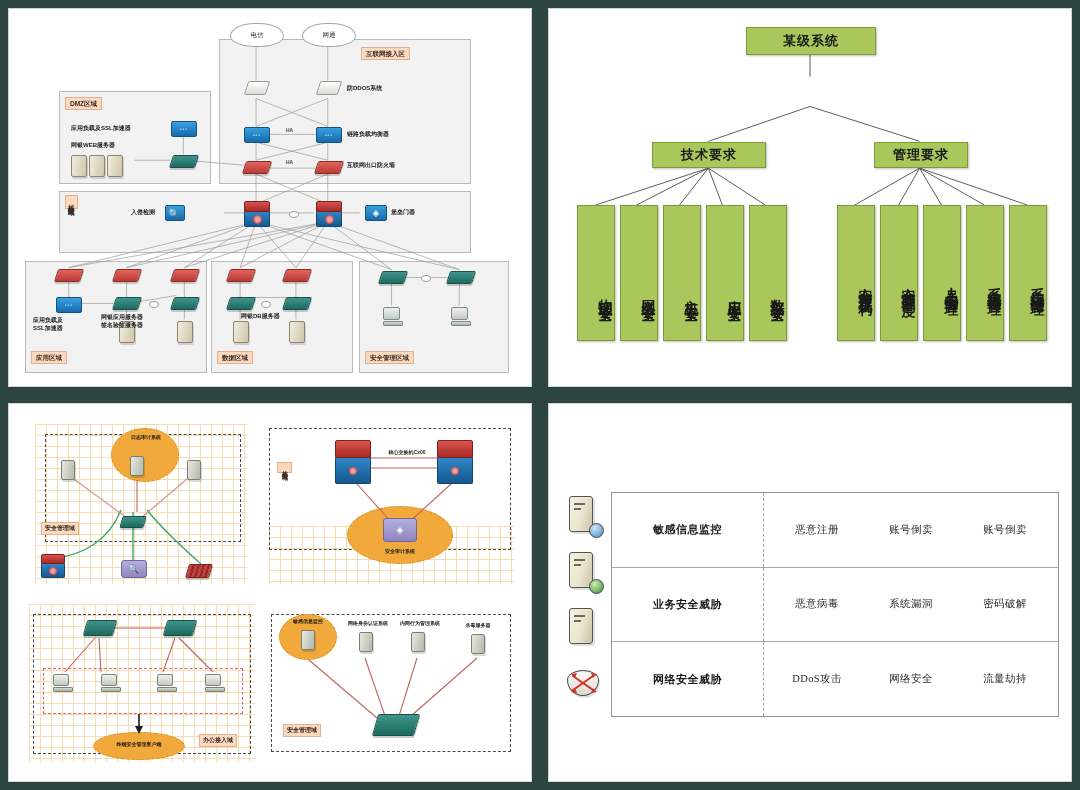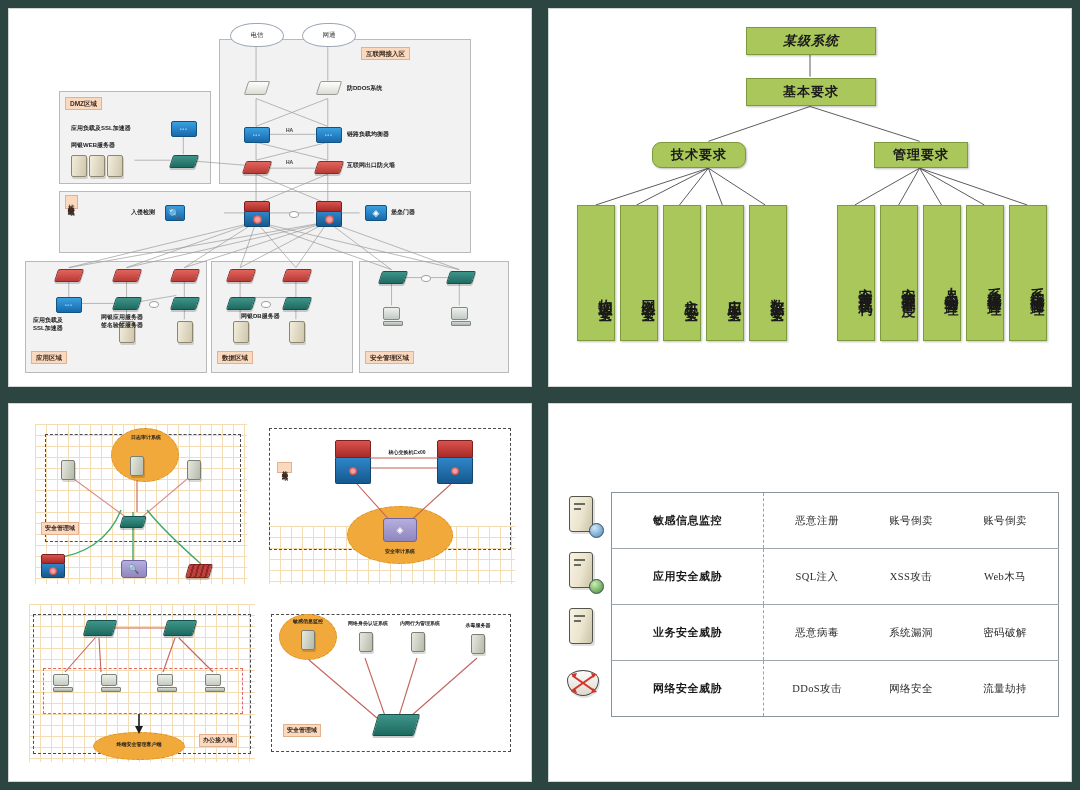--- a/index.html
+++ b/index.html
@@ -465,24 +465,23 @@
           <line x1="160" y1="160" x2="174" y2="197"></line>
           <line x1="160" y1="160" x2="217" y2="197"></line>
 
           <line x1="372" y1="160" x2="307" y2="197"></line>
           <line x1="372" y1="160" x2="351" y2="197"></line>
           <line x1="372" y1="160" x2="394" y2="197"></line>
           <line x1="372" y1="160" x2="437" y2="197"></line>
           <line x1="372" y1="160" x2="480" y2="197"></line>
         </svg>
 
-        <div class="tbox h" style="left:197px;top:18px;width:130px;height:28px;font-style:italic;">某级系统</div>
-        <div class="tbox h" style="left:197px;top:69px;width:130px;height:28px;">基本要求</div>
-
-        <div class="tbox h" style="left:103px;top:133px;width:94px;height:26px;border-radius:9px;">技术要求</div>
+        <div class="tbox h" style="left:197px;top:18px;width:130px;height:28px;">某级系统</div>
+
+        <div class="tbox h" style="left:103px;top:133px;width:114px;height:26px;">技术要求</div>
         <div class="tbox h" style="left:325px;top:133px;width:94px;height:26px;">管理要求</div>
 
         <div class="tbox v" style="left:28px;top:196px;width:38px;height:136px;">物理安全</div>
         <div class="tbox v" style="left:71px;top:196px;width:38px;height:136px;">网络安全</div>
         <div class="tbox v" style="left:114px;top:196px;width:38px;height:136px;">主机安全</div>
         <div class="tbox v" style="left:157px;top:196px;width:38px;height:136px;">应用安全</div>
         <div class="tbox v" style="left:200px;top:196px;width:38px;height:136px;">数据安全</div>
 
         <div class="tbox v" style="left:288px;top:196px;width:38px;height:136px;padding-top:24px;">安全管理机构</div>
         <div class="tbox v" style="left:331px;top:196px;width:38px;height:136px;padding-top:24px;">安全管理制度</div>
@@ -661,30 +660,20 @@
       <div class="tblwrap">
         <table class="thtable">
           <tbody>
               <tr>
             <td class="lcell">敏感信息监控</td>
             <td class="rcell">
               <div class="rrow">
                 <span>恶意注册</span>
                 <span>账号倒卖</span>
                 <span>账号倒卖</span>
-              </div>
-            </td>
-          </tr>
-          <tr>
-            <td class="lcell">应用安全威胁</td>
-            <td class="rcell">
-              <div class="rrow">
-                <span>SQL注入</span>
-                <span>XSS攻击</span>
-                <span>Web木马</span>
               </div>
             </td>
           </tr>
           <tr>
             <td class="lcell">业务安全威胁</td>
             <td class="rcell">
               <div class="rrow">
                 <span>恶意病毒</span>
                 <span>系统漏洞</span>
                 <span>密码破解</span>

